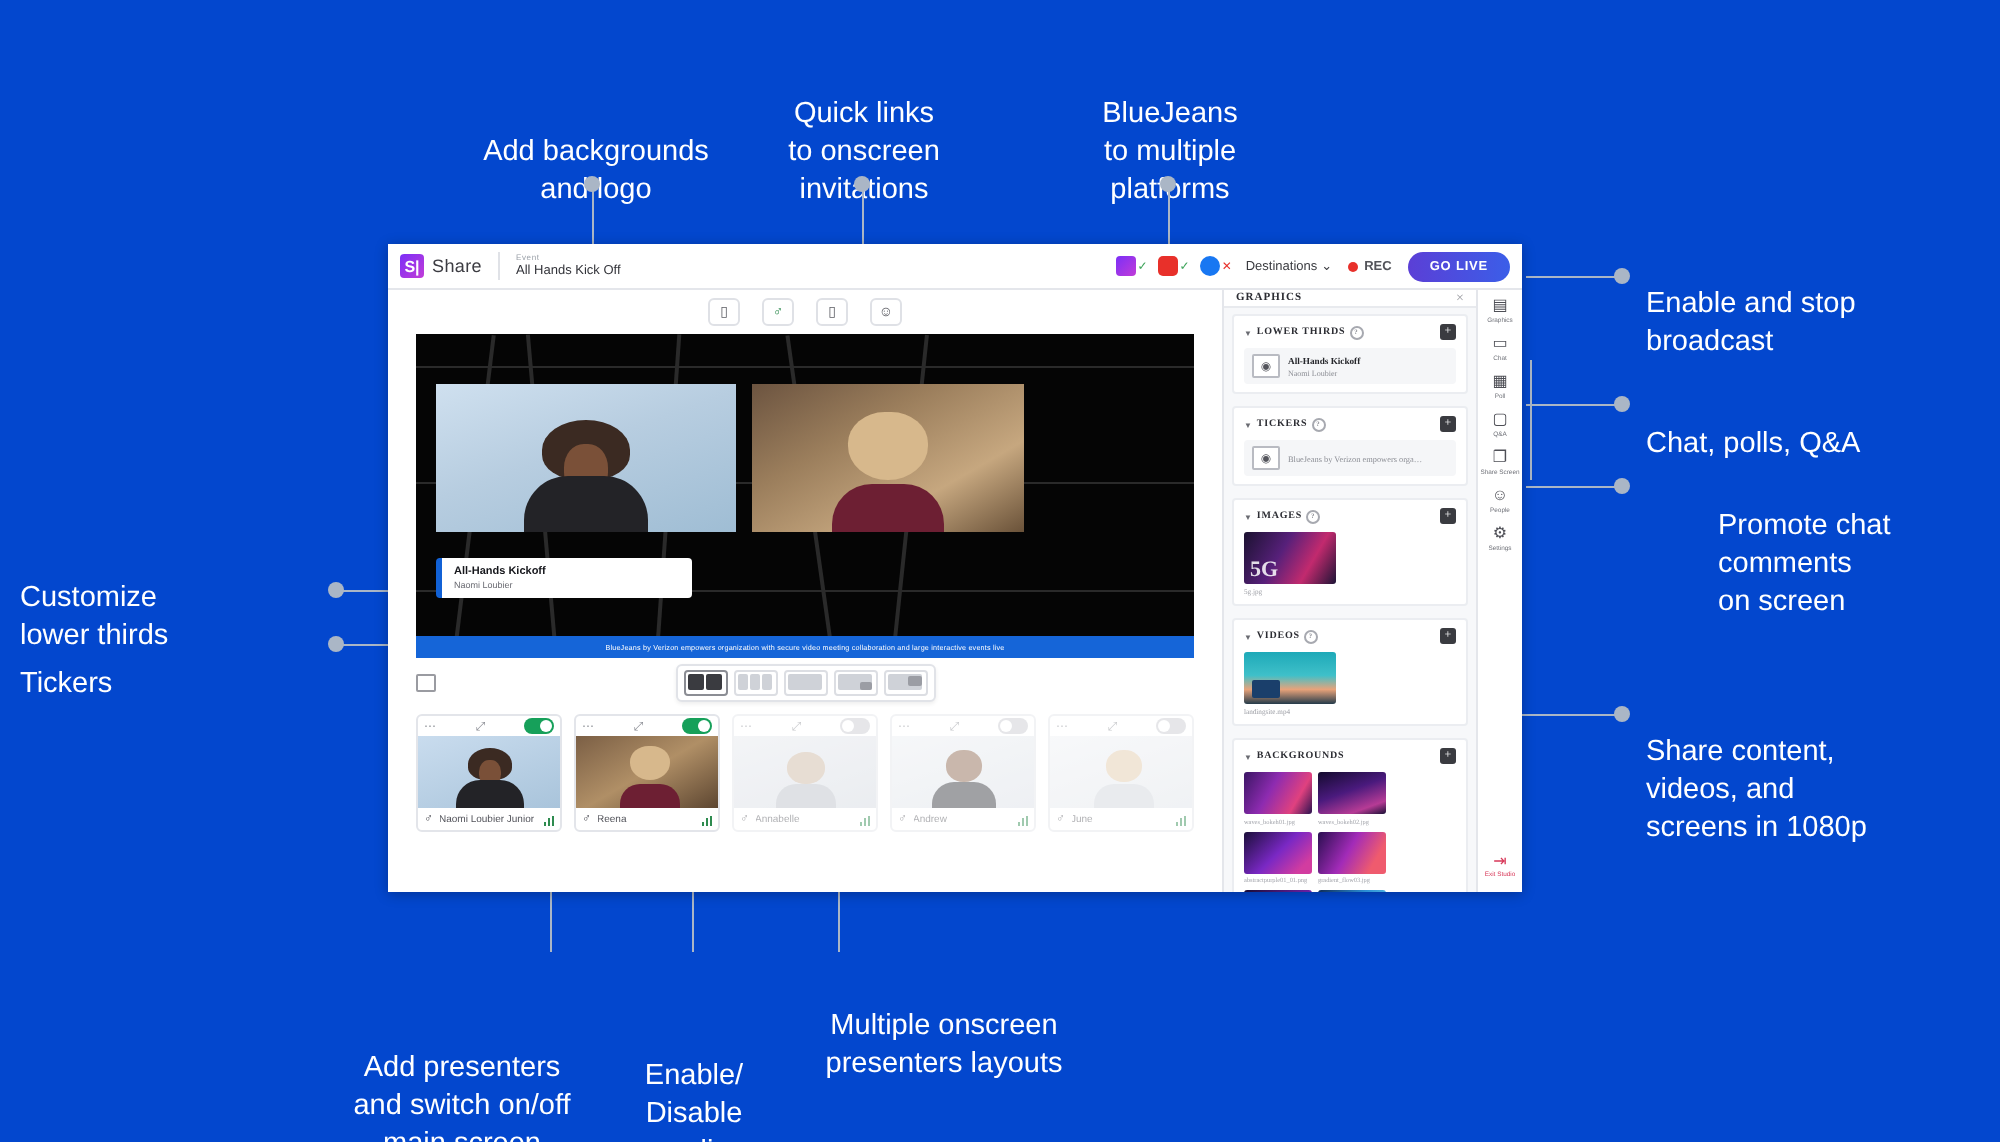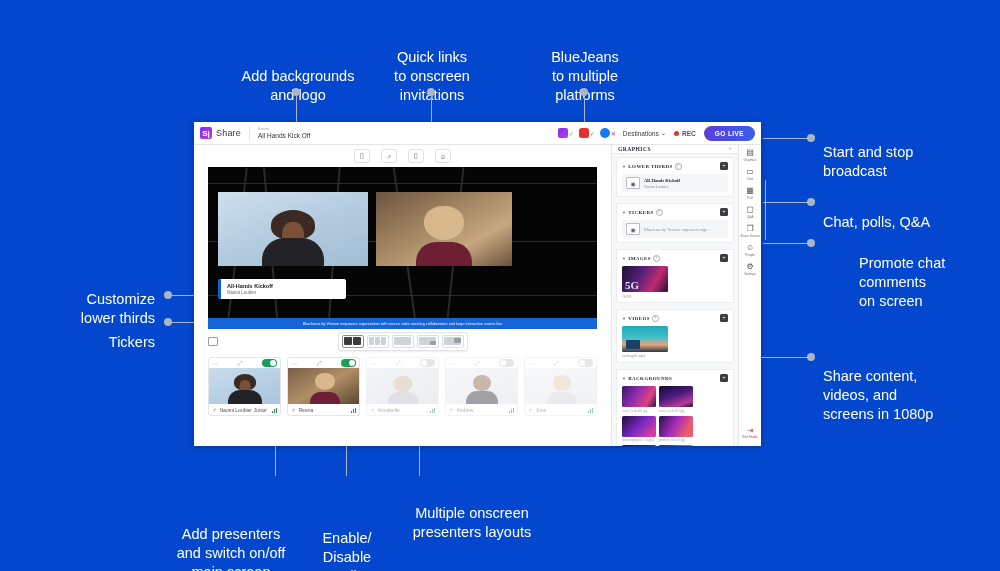--- a/index.html
+++ b/index.html
@@ -5,21 +5,21 @@
   html,body{margin:0;padding:0;}
   body{
     width:1000px;height:571px;position:relative;overflow:hidden;
     background:#0347ce;
     font-family:"Liberation Sans", sans-serif;
     -webkit-font-smoothing:antialiased;
   }
   
   .callout{position:absolute;color:#ffffff;font-size:14.5px;line-height:19px;white-space:pre-line;}
   .callout.center{text-align:center;}
-  .callout.right{text-align:right;}
+  .callout.right{text-align:left;}
   .callout.left{text-align:left;}
   .dot{position:absolute;width:8px;height:8px;border-radius:50%;background:#aab6c6;}
   .lead{position:absolute;background:#aab6c6;}
   .lead.v{width:1.4px;}
   .lead.h{height:1.4px;}
 
   
   #app{
     position:absolute;left:194px;top:122px;width:567px;height:324px;
     background:#ffffff;box-shadow:0 1px 6px rgba(0,0,0,.28);
@@ -146,21 +146,21 @@
 to onscreen
 invitations</span>
 </div>
 <div class="callout center" style="left:519px;top:29px;width:132px;">
   <span>BlueJeans
 to multiple
 platforms</span>
 </div>
 
 <div class="callout left" style="left:823px;top:124px;width:170px;">
-  <span>Start and stop
+  <span>Enable and stop
 broadcast</span>
 </div>
 <div class="callout left" style="left:823px;top:194px;width:170px;">
   <span>Chat, polls, Q&amp;A</span>
 </div>
 <div class="callout left" style="left:859px;top:235px;width:170px;">
   <span>Promote chat
 comments
 on screen</span>
 </div>

